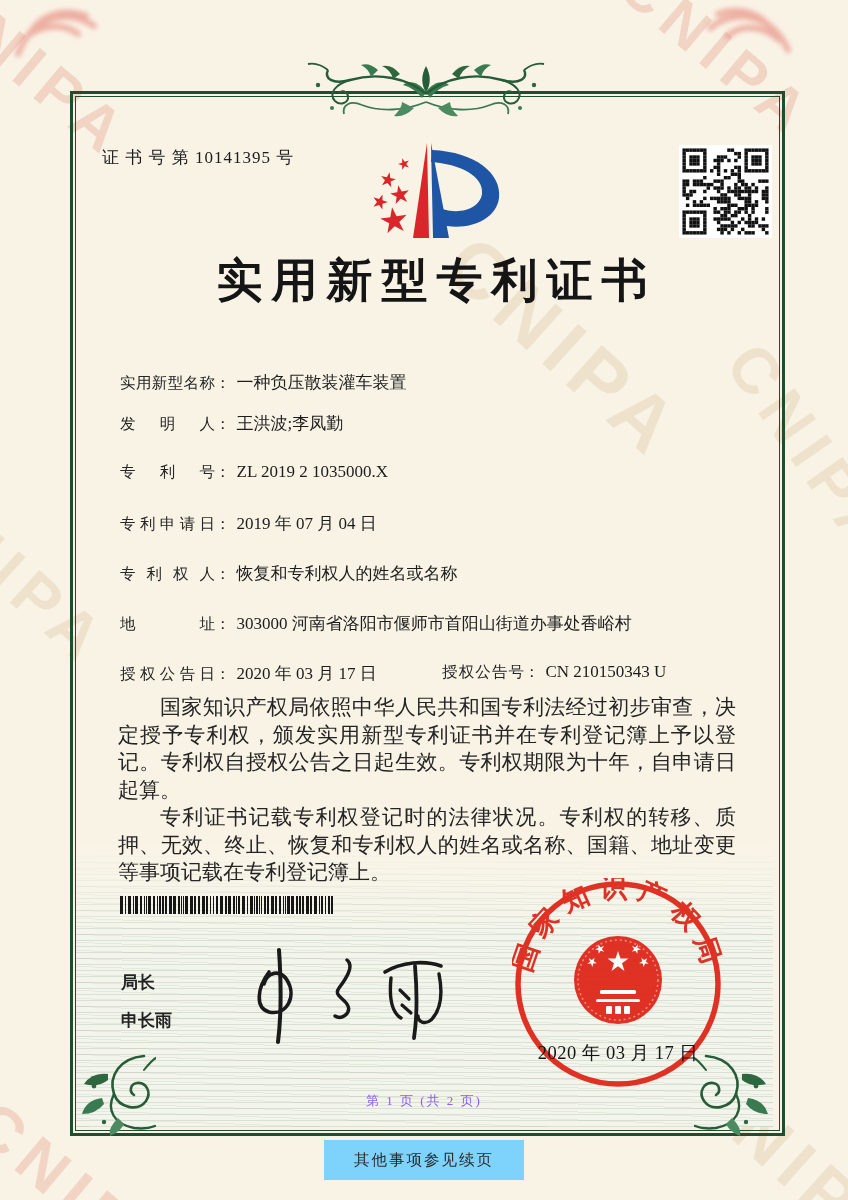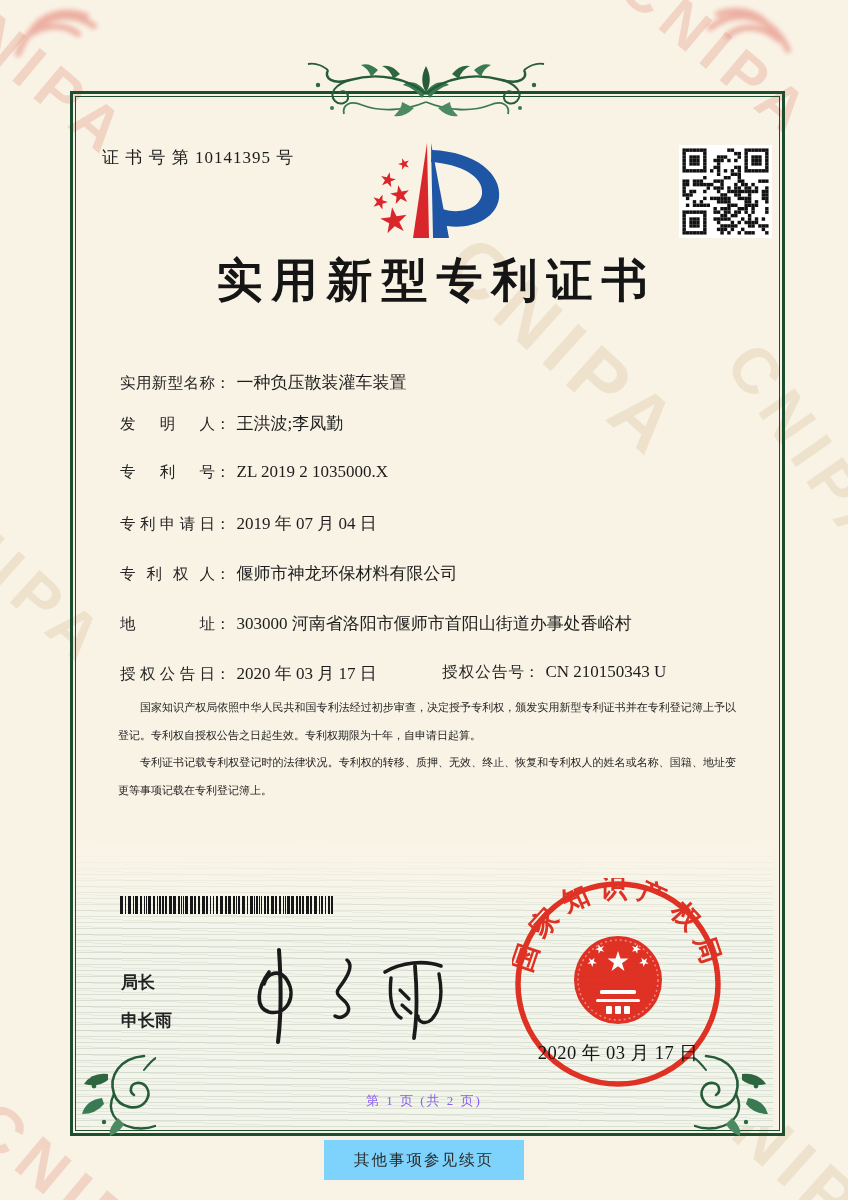--- a/index.html
+++ b/index.html
@@ -49,21 +49,21 @@
   .frow{position:absolute;left:120px;height:24px;z-index:3;font-size:17px;white-space:nowrap;}
   .flabel{
     display:inline-block;width:95px;vertical-align:baseline;
     text-align:justify;text-align-last:justify;font-size:15.5px;color:#262626;
   }
   .fcolon{font-size:15.5px;}
   .fvalue{margin-left:6px;color:#1d1d1d;}
   .fpair2{position:absolute;left:322px;top:0;}
   .paras{position:absolute;left:118px;top:694px;width:618px;z-index:3;}
   .paras p{
-    margin:0;text-indent:2em;font-size:11px;line-height:27.5px;
+    margin:0;text-indent:2em;font-size:21px;line-height:27.5px;
     text-align:justify;color:#242424;
   }
   .signer{font-family:"Liberation Sans","DejaVu Sans",sans-serif;font-weight:600;
     font-size:17px;z-index:3;color:#222;}
   .seal-date{
     left:515px;top:1040px;width:206px;text-align:center;z-index:5;
     font-size:18.5px;letter-spacing:.5px;color:#141414;white-space:nowrap;
   }
   .page-no{left:0;right:0;top:1092px;text-align:center;font-size:13px;
     letter-spacing:2px;z-index:3;color:#8b5cf6;}
@@ -472,21 +472,21 @@
 <div class="frow" style="top:412px;">
   <span class="flabel">发明人</span><span class="fcolon">：</span><span class="fvalue">王洪波;李凤勤</span>
 </div>
 <div class="frow" style="top:462px;">
   <span class="flabel">专利号</span><span class="fcolon">：</span><span class="fvalue">ZL 2019 2 1035000.X</span>
 </div>
 <div class="frow" style="top:512px;">
   <span class="flabel">专利申请日</span><span class="fcolon">：</span><span class="fvalue">2019 年 07 月 04 日</span>
 </div>
 <div class="frow" style="top:562px;">
-  <span class="flabel">专利权人</span><span class="fcolon">：</span><span class="fvalue">偃师市神龙环保材料有限公司</span>
+  <span class="flabel">专利权人</span><span class="fcolon">：</span><span class="fvalue">恢复和专利权人的姓名或名称</span>
 </div>
 <div class="frow" style="top:612px;">
   <span class="flabel">地址</span><span class="fcolon">：</span><span class="fvalue">303000 河南省洛阳市偃师市首阳山街道办事处香峪村</span>
 </div>
 <div class="frow" style="top:662px;">
   <span class="flabel">授权公告日</span><span class="fcolon">：</span><span class="fvalue">2020 年 03 月 17 日</span>
   <span class="fpair2">
     <span class="flabel" style="width:82px;">授权公告号</span><span class="fcolon">：</span><span class="fvalue">CN 210150343 U</span>
   </span>
 </div>

